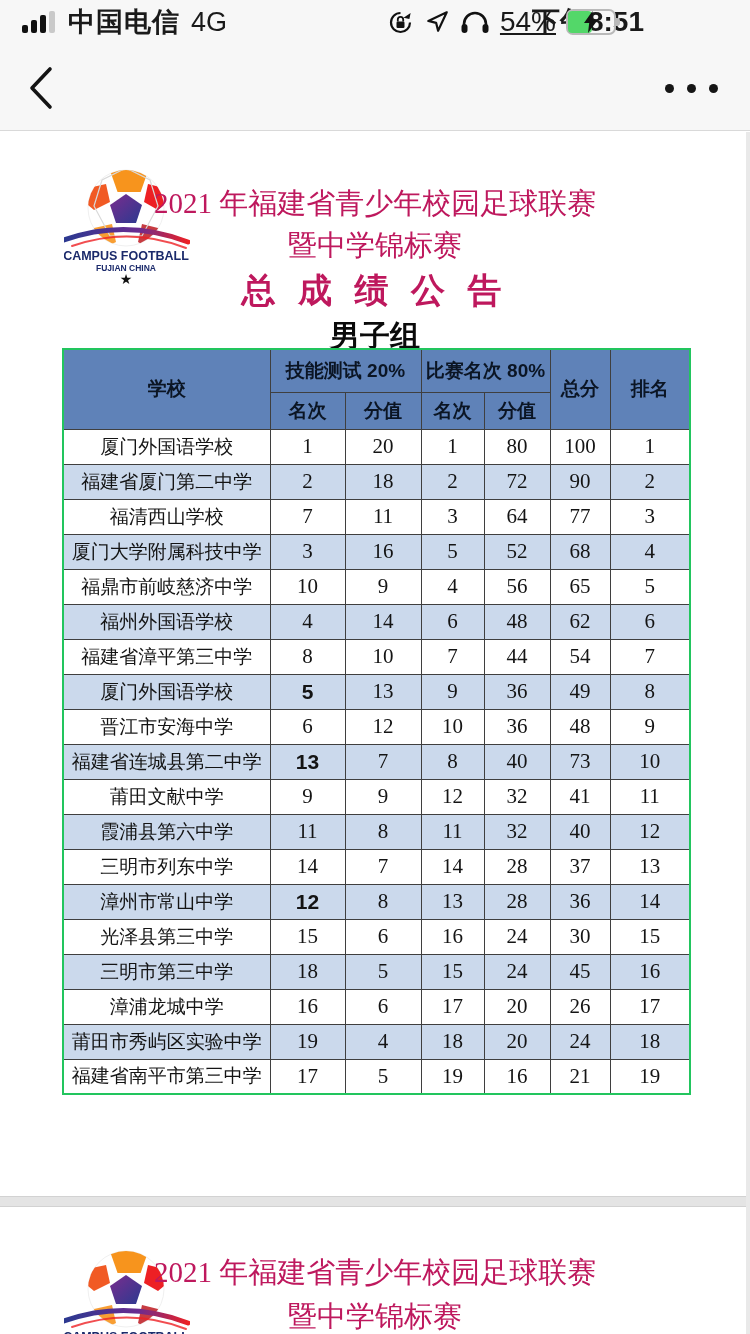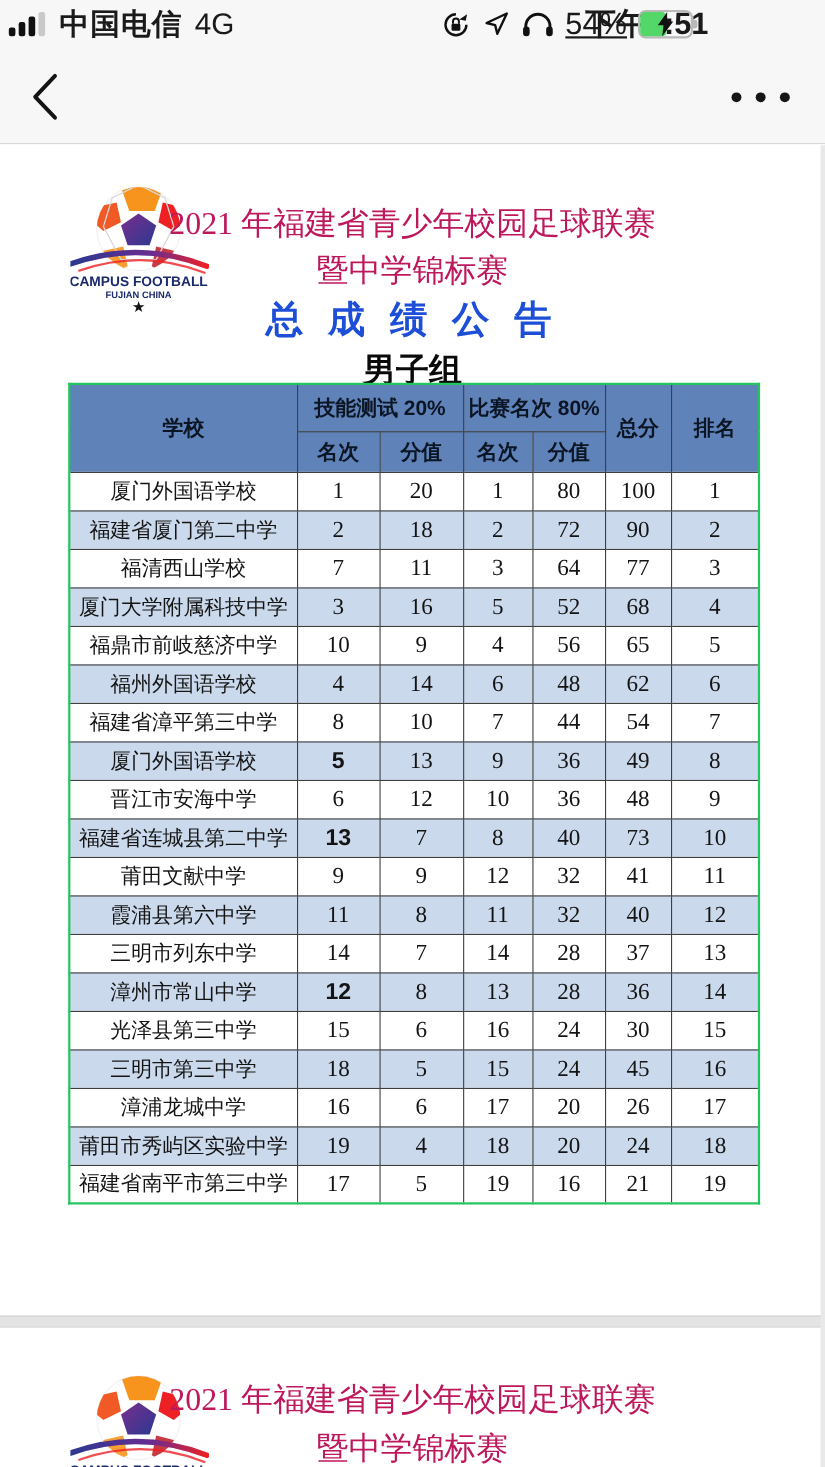--- a/index.html
+++ b/index.html
@@ -9,21 +9,21 @@
     background:#ffffff; color:#1a1a1a; position:relative;
   }
 
   
   .chrome {
     position:absolute; top:0; left:0; width:750px; height:131px;
     background:#f7f7f7; border-bottom:1px solid #d9d9d9;
   }
   .status-bar {
     position:absolute; top:0; left:0; width:644px; height:44px;
-    display:flex; align-items:center; padding:0 8px; font-size:27px;
+    display:flex; align-items:center; padding:0 22px; font-size:27px;
   }
   .sb-left { display:flex; align-items:center; gap:9px; }
   .signal { display:flex; align-items:flex-end; gap:3px; height:22px; margin-right:4px; }
   .signal span { width:6px; border-radius:2px; background:#111; display:block; }
   .signal .b1{height:8px;} .signal .b2{height:13px;} .signal .b3{height:18px;}
   .signal .b4{height:22px; background:#c9c9c9;}
   .carrier { font-weight:600; letter-spacing:1px; }
   .net { font-weight:400; margin-left:2px; }
   .sb-time {
     position:absolute; left:0; right:0; text-align:right;
@@ -59,21 +59,21 @@
   
   .logo { position:absolute; width:126px; height:118px; }
   .logo1 { left:64px; top:34px; }
   .logo2 { left:64px; top:40px; }
   .doc-title { position:absolute; left:0; width:750px; text-align:center;
     font-family:"Liberation Serif","DejaVu Serif",serif; font-size:29px; color:#be185d; }
   .t1-p1 { top:52px; } .t2-p1 { top:94px; }
   .t1-p2 { top:46px; } .t2-p2 { top:90px; }
   .announcement { position:absolute; top:136px; left:0; width:750px; text-align:center;
     font-family:"Liberation Serif","DejaVu Serif",serif; font-weight:700; font-size:34px;
-    letter-spacing:7px; color:#1d4ed8; }
+    letter-spacing:7px; color:#be185d; }
   .group-label { position:absolute; top:184px; left:0; width:750px; text-align:center;
     font-weight:700; font-size:30px; color:#0a0a0a; }
 
   
   table.results { position:absolute; left:62px; top:216px; width:627px;
     border-collapse:collapse; table-layout:fixed;
     font-family:"Liberation Serif","DejaVu Serif",serif; }
   .results col.c-school{width:207px;} .results col.c1{width:75px;} .results col.c2{width:76px;}
   .results col.c3{width:63px;} .results col.c4{width:66px;} .results col.c5{width:60px;}
   .results col.c6{width:80px;}

